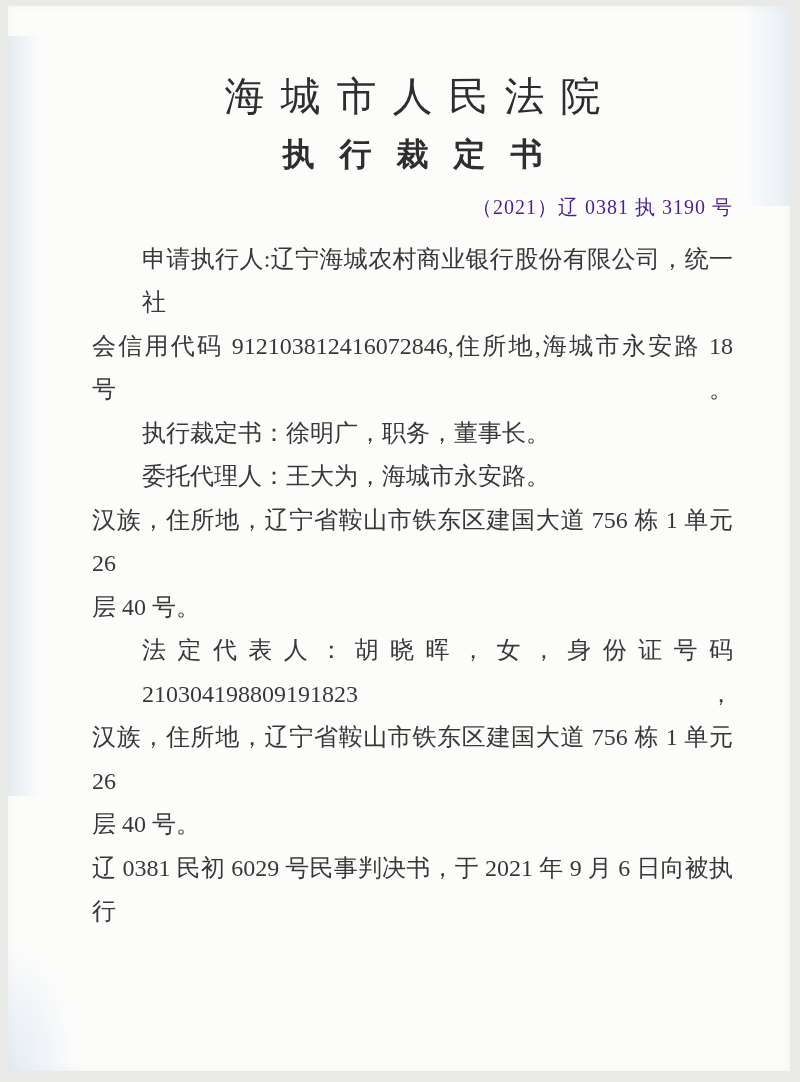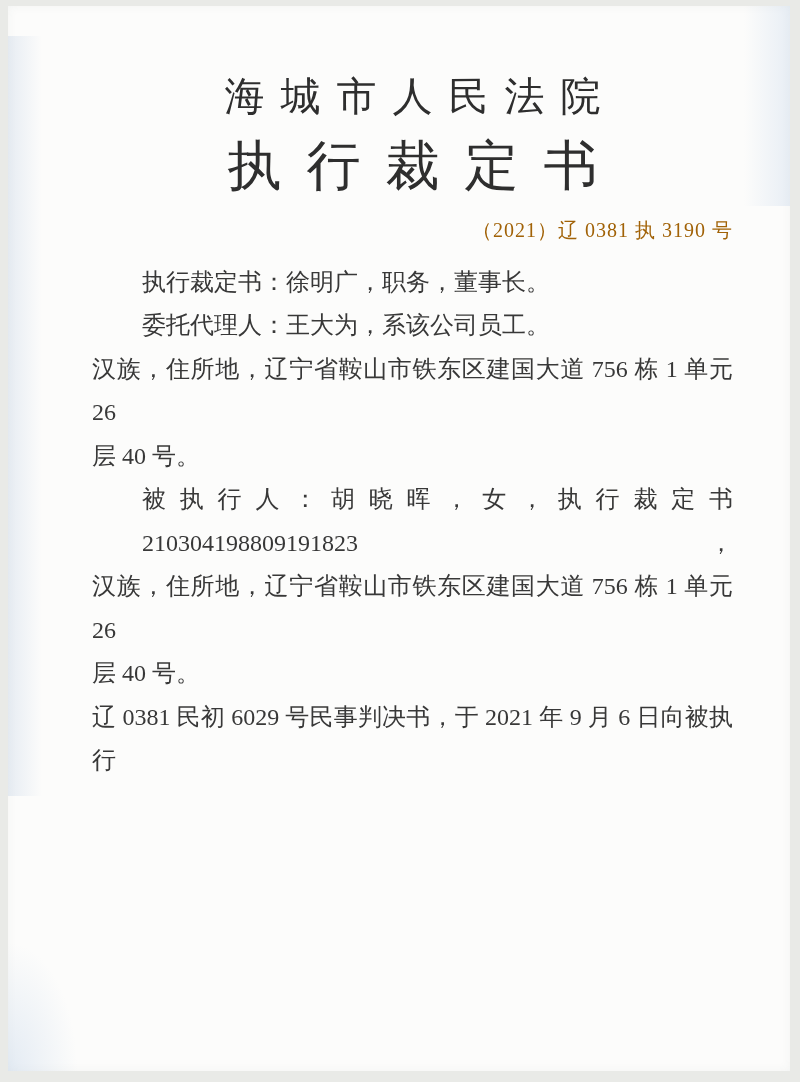--- a/index.html
+++ b/index.html
@@ -59,33 +59,33 @@
     line-height: 1.05;
     letter-spacing: 16px;
     padding-left: 16px;   
     font-weight: 500;
     color: #2e2e2e;
     white-space: nowrap;
   }
   .doc-type {
     margin-top: 20px;
     text-align: center;
-    font-size: 54px;
+    font-size: 32px;
     line-height: 1.05;
     letter-spacing: 25px;
     padding-left: 25px;
-    font-weight: 400;
+    font-weight: 700;
     color: #2e2e2e;
     white-space: nowrap;
   }
   .case-number {
     margin-top: 22px;
     text-align: right;
     font-size: 20px;
-    color: #a16207;
+    color: #4c1d95;
     letter-spacing: 1px;
   }
   .body-text {
     margin-top: 17px;
     font-size: 24px;
     line-height: 43.5px;
     color: #383838;
   }
   .line { min-height: 43.5px; }
   .i2 { padding-left: 50px; }   
@@ -104,25 +104,27 @@
     <div class="artifact-left"></div>
     <div class="artifact-topright"></div>
     <div class="artifact-bottomleft"></div>
 
     <div class="content">
       <div class="court-name">海城市人民法院</div>
       <div class="doc-type">执行裁定书</div>
       <div class="case-number">（2021）辽 0381 执 3190 号</div>
 
       <div class="body-text">
+        <div class="line i2 jl">申请执行人:辽宁海城农村商业银行股份有限公司，统一社</div>
+        <div class="line jl">会信用代码 912103812416072846,住所地,海城市永安路 18 号。</div>
         <div class="line i2">执行裁定书：徐明广，职务，董事长。</div>
-        <div class="line i2">委托代理人：王大为，系该公司员工。</div>
+        <div class="line i2">委托代理人：王大为，海城市永安路。</div>
         <div class="line jl">汉族，住所地，辽宁省鞍山市铁东区建国大道 756 栋 1 单元 26</div>
         <div class="line">层 40 号。</div>
-        <div class="line i2 jl">被执行人：胡晓晖，女，执行裁定书 210304198809191823，</div>
+        <div class="line i2 jl">法定代表人：胡晓晖，女，身份证号码 210304198809191823，</div>
         <div class="line jl">汉族，住所地，辽宁省鞍山市铁东区建国大道 756 栋 1 单元 26</div>
         <div class="line">层 40 号。</div>
         <div class="line jl">辽 0381 民初 6029 号民事判决书，于 2021 年 9 月 6 日向被执行</div>
 
       </div>
 
     </div>
   </div>
 </div>
 

